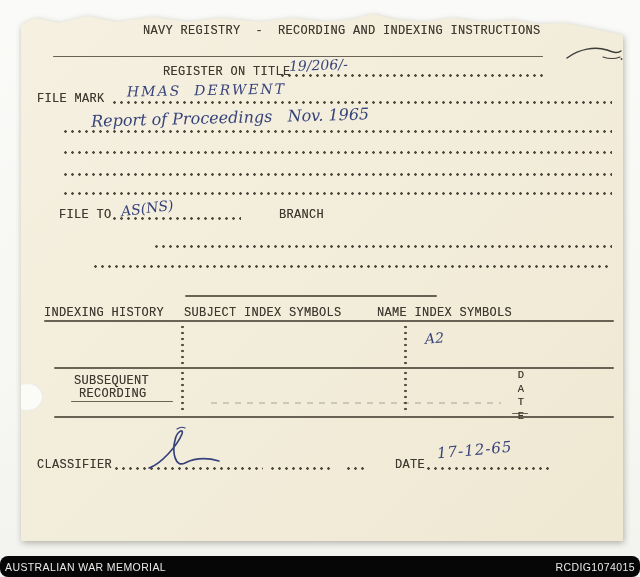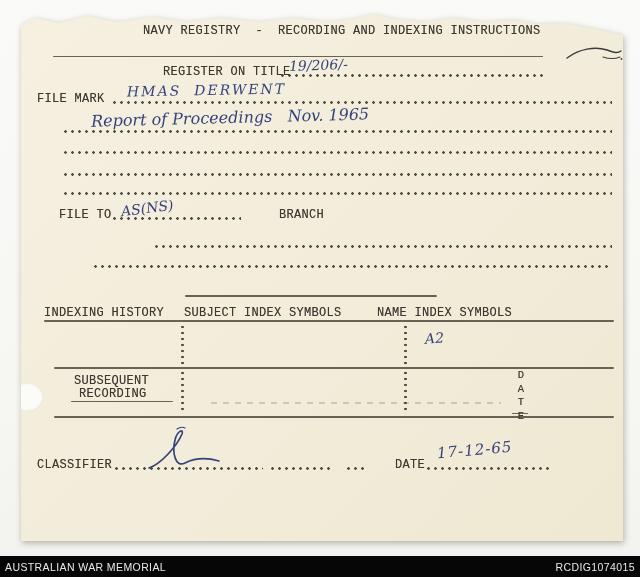--- a/index.html
+++ b/index.html
@@ -44,21 +44,21 @@
   .vert-date{
     position:absolute;font-family:"Liberation Mono","DejaVu Sans Mono",monospace;
     font-size:10.5px;color:#3e382f;writing-mode:vertical-lr;text-orientation:upright;
     letter-spacing:1.5px;text-shadow:0 0 .5px rgba(62,56,47,.5);
   }
   .hole-blob{position:absolute;left:-10px;top:371px;width:32px;height:28px;
     background:#fbfbf8;border-radius:50%;box-shadow:inset 0 0 2px rgba(160,150,120,.4);}
   .footer-bar{
     position:absolute;left:0;top:556px;width:640px;height:21px;background:#060606;
     display:flex;align-items:center;justify-content:space-between;
-    padding:0 5px;box-sizing:border-box;
+    padding:0 5px;box-sizing:border-box;border-radius:8px;
   }
   .footer-text{font-size:10.5px;color:#e9e9e6;letter-spacing:.4px;}
   svg{position:absolute;overflow:visible;}
 </style>
 </head>
 <body>
 
 <div class="paper-wrap">
   <div class="paper">
 

